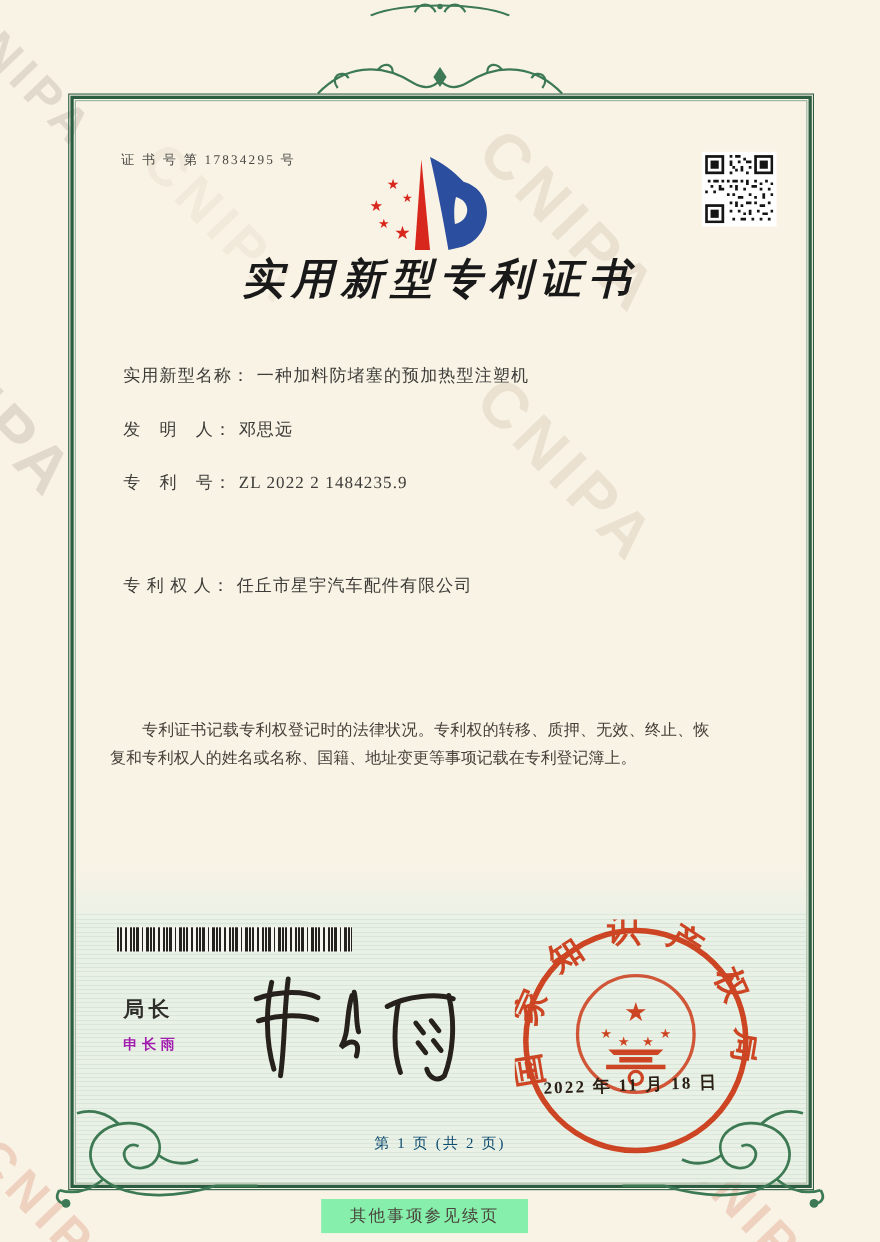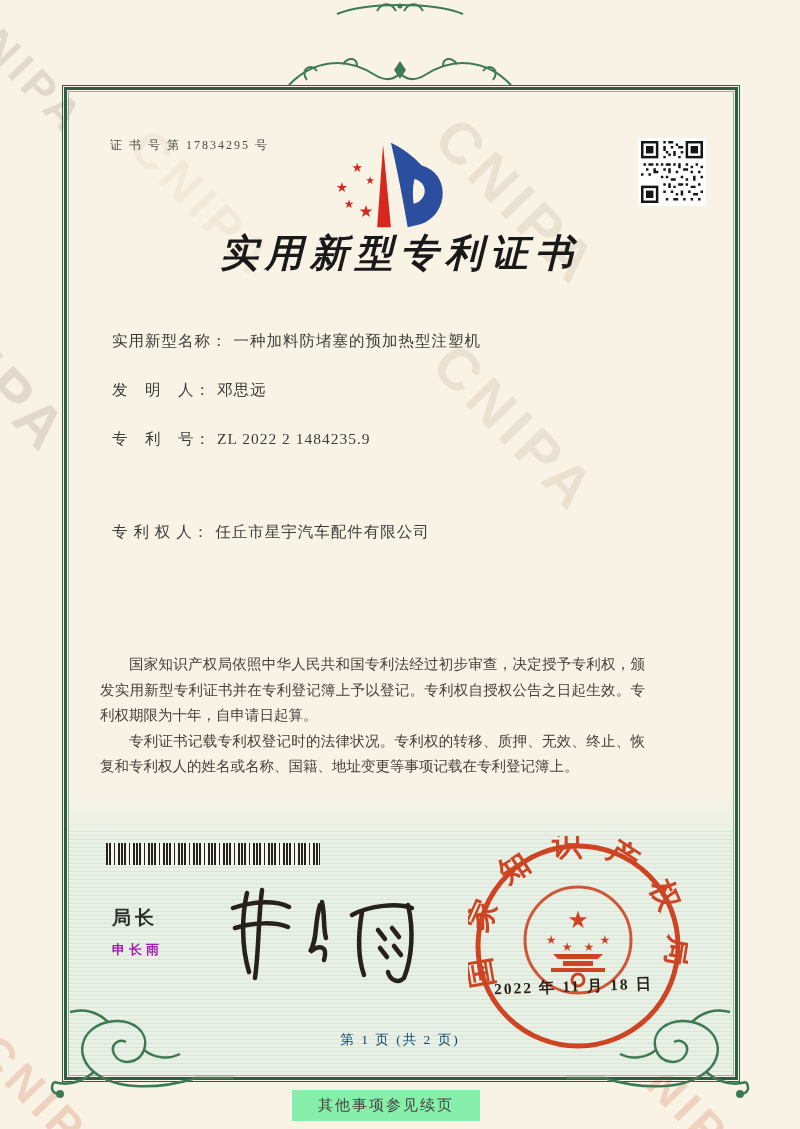--- a/index.html
+++ b/index.html
@@ -115,21 +115,20 @@
     <span class="lab">发　明　人：</span><span>邓思远</span>
   </div>
   <div class="row" style="top:429px;">
     <span class="lab">专　利　号：</span><span>ZL 2022 2 1484235.9</span>
   </div>
   <div class="row" style="top:522px;">
     <span class="lab">专 利 权 人：</span><span>任丘市星宇汽车配件有限公司</span>
   </div>
 
   <div class="paras">
-    <p>国家知识产权局依照中华人民共和国专利法经过初步审查，决定授予专利权，颁发实用新型专利证书并在专利登记簿上予以登记。专利权自授权公告之日起生效。专利权期限为十年，自申请日起算。</p>
     <p>专利证书记载专利权登记时的法律状况。专利权的转移、质押、无效、终止、恢复和专利权人的姓名或名称、国籍、地址变更等事项记载在专利登记簿上。</p>
   </div>
 
   <div class="barcode"></div>
 
   <div class="director-title">局长</div>
   <div class="director-name">申长雨</div>
 
   <svg class="sig" width="235" height="108" viewBox="0 0 235 108">
     <g fill="none" stroke="#26211c" stroke-width="4.5" stroke-linecap="round">

